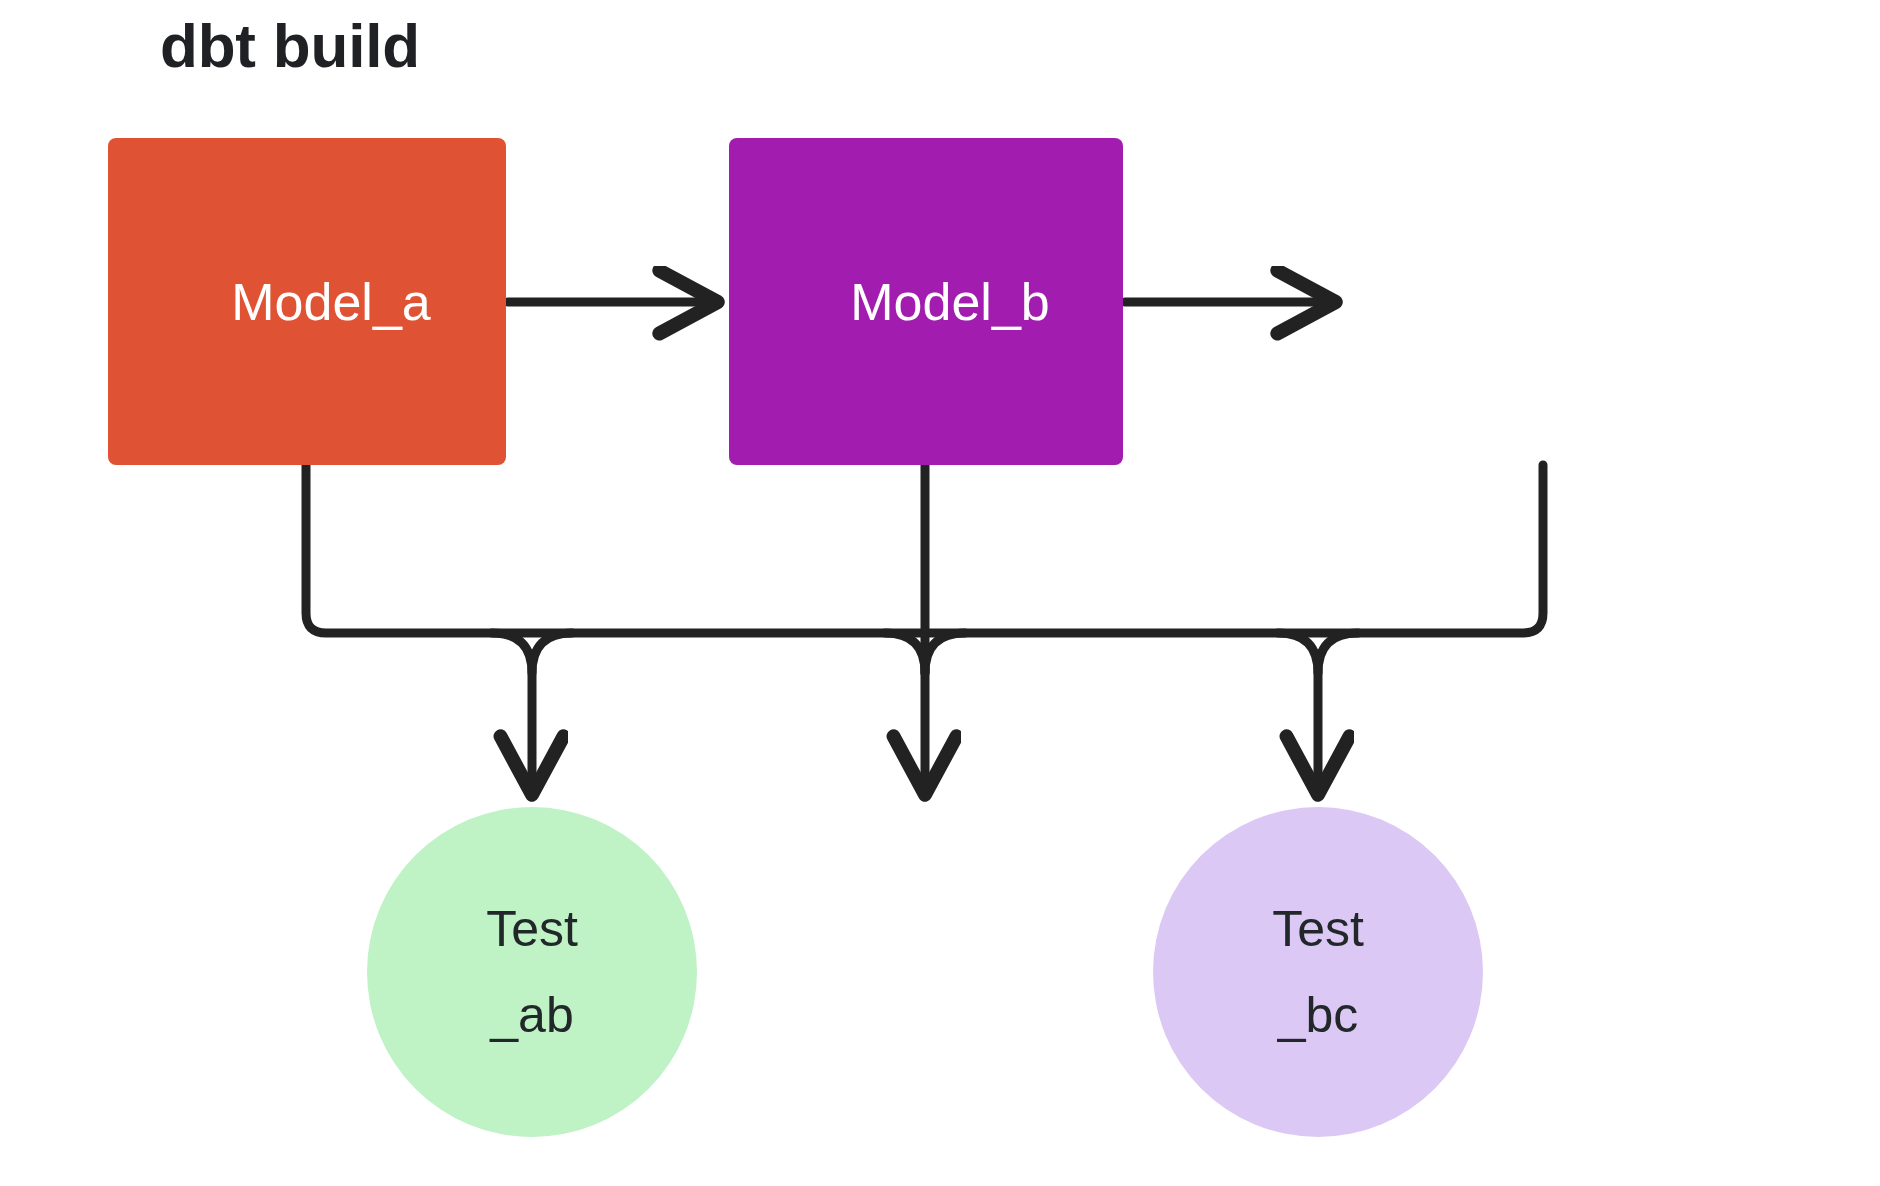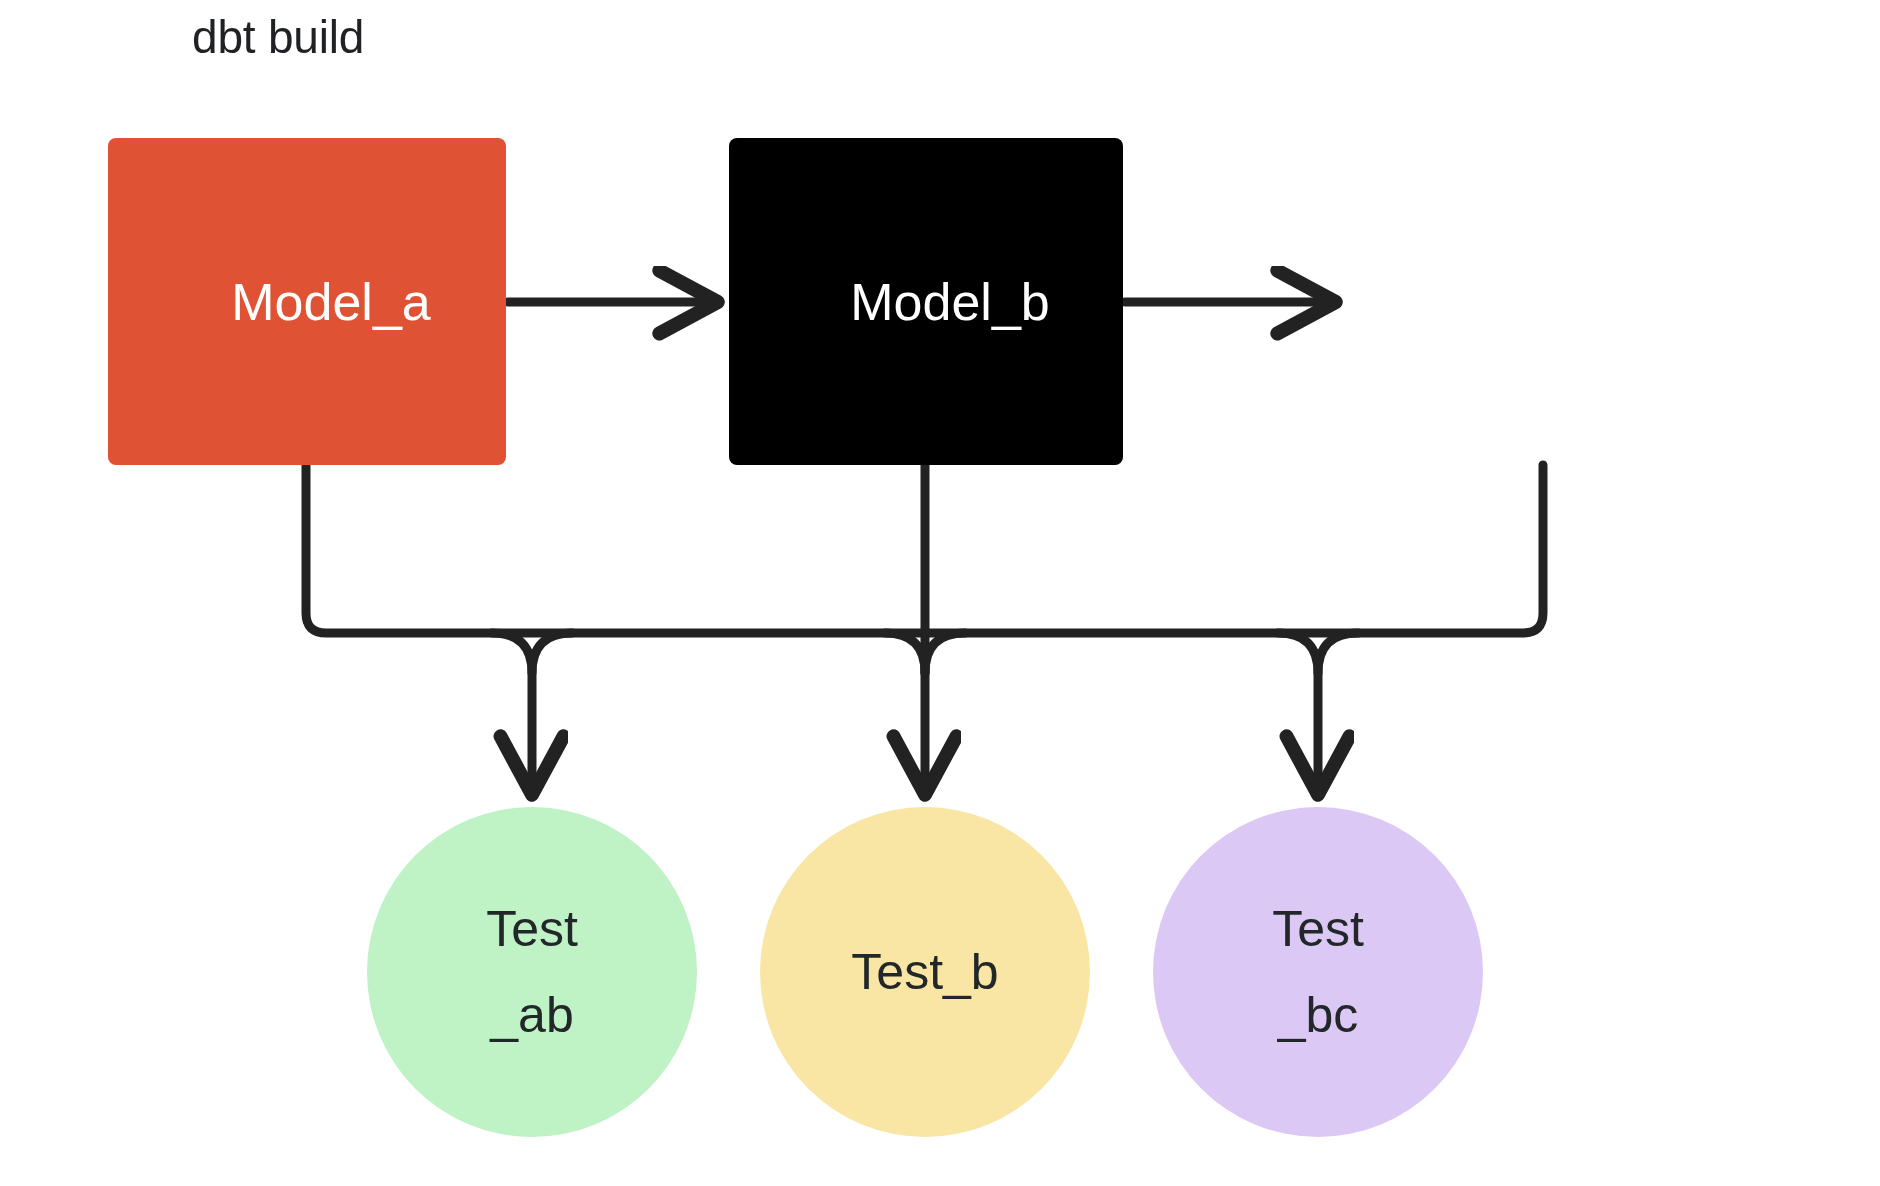--- a/index.html
+++ b/index.html
@@ -17,26 +17,25 @@
   #canvas {
     position: absolute;
     left: 0; top: 0;
     width: 1880px;
     height: 1186px;
   }
   .diagram-title {
     position: absolute;
     left: 160px;
     top: 10px;
-    font-size: 46px;
-    font-weight: 400;
+    font-size: 62px;
+    font-weight: 700;
     color: #1f2124;
     letter-spacing: -0.2px;
     white-space: nowrap;
-    margin-left: 32px;
   }
   .node-box {
     position: absolute;
     border-radius: 8px;
     display: flex;
     align-items: center;
     justify-content: center;
     color: #ffffff;
     font-size: 52px;
     font-weight: 400;
@@ -114,32 +113,29 @@
       <path d="M 1278 633 Q 1318 633 1318 673" fill="none" stroke="#222222" stroke-width="9" stroke-linecap="round"></path>
       <path d="M 885 633 Q 925 633 925 673" fill="none" stroke="#222222" stroke-width="9" stroke-linecap="round"></path>
       <path d="M 965 633 Q 925 633 925 673" fill="none" stroke="#222222" stroke-width="9" stroke-linecap="round"></path>
     </g>
   </svg>
 
   <div class="node-box" style="left:108px; top:138px; width:398px; height:327px; background:#DF5334;">
     <span>Model_a</span>
   </div>
 
-  <div class="node-box" style="left:729px; top:138px; width:394px; height:327px; background:#000000;">
+  <div class="node-box" style="left:729px; top:138px; width:394px; height:327px; background:#a21caf;">
     <span>Model_b</span>
   </div>
 
 
   <div class="node-circle" style="left:367px; top:807px; width:330px; height:330px; background:#BFF2C5;">
     <span class="ln">Test</span>
     <span class="ln">_ab</span>
   </div>
 
-  <div class="node-circle" style="left:760px; top:807px; width:330px; height:330px; background:#F9E6A4;">
-    <span class="ln">Test_b</span>
-  </div>
 
   <div class="node-circle" style="left:1153px; top:807px; width:330px; height:330px; background:#DCC8F5;">
     <span class="ln">Test</span>
     <span class="ln">_bc</span>
   </div>
 
 </div>
 
 </body></html>

